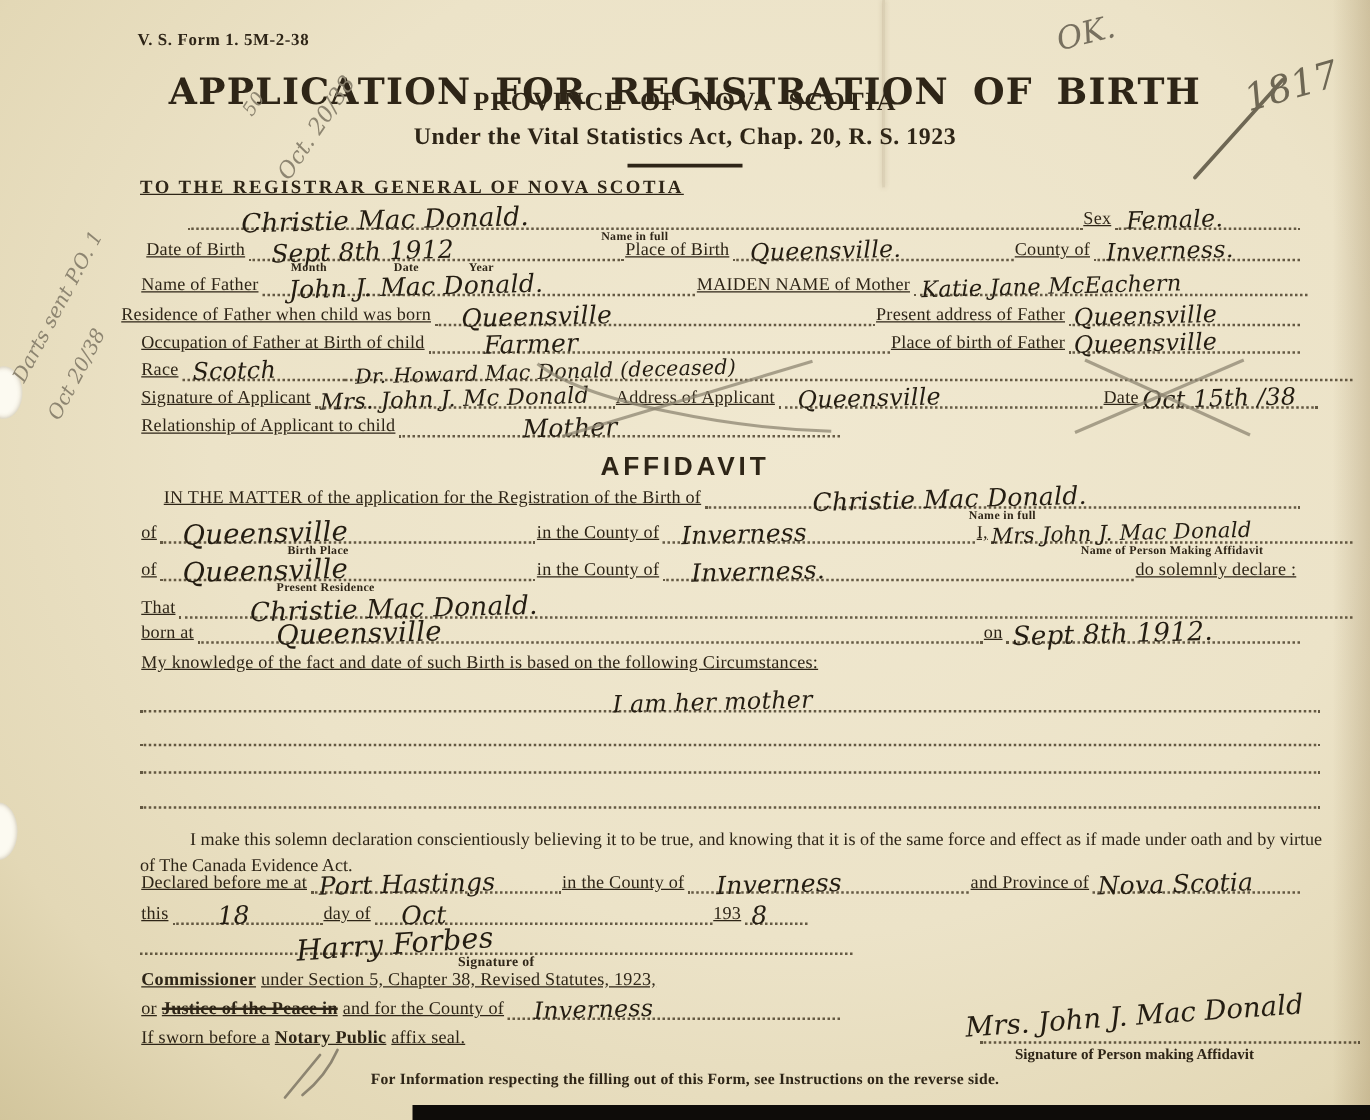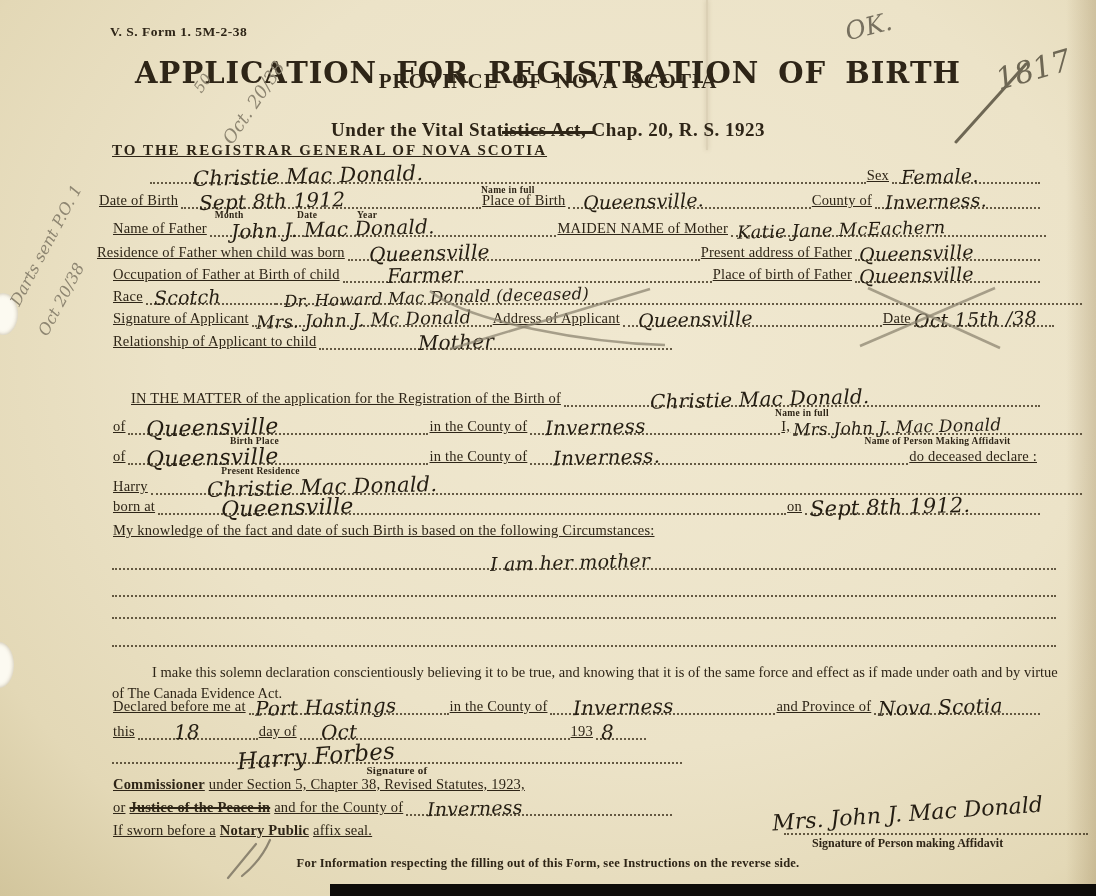--- a/index.html
+++ b/index.html
@@ -16,21 +16,21 @@
   .crease{position:absolute;left:706px;top:0;width:2px;height:150px;
     background:rgba(110,90,55,.14);box-shadow:0 0 4px rgba(110,90,55,.25);}
   .hole{position:absolute;background:#fcfaf1;border-radius:50%;box-shadow:inset 0 0 4px rgba(120,100,60,.45);}
   .hole1{left:-12px;top:293px;width:30px;height:42px;}
   .hole2{left:-16px;top:642px;width:30px;height:46px;}
 
   .hdr{position:absolute;left:60px;right:60px;text-align:center;white-space:nowrap;}
   .form-no{position:absolute;left:110px;top:24px;font-size:13.5px;font-weight:bold;letter-spacing:.5px;}
   .province{top:33px;font-size:21px;font-weight:bold;letter-spacing:1px;word-spacing:7px;margin-top:36px;}
   .title{top:56px;font-size:29px;font-weight:bold;letter-spacing:1px;word-spacing:8px;font-family:"DejaVu Serif", serif;}
-  .subtitle{top:99px;font-size:19px;font-weight:bold;letter-spacing:.5px;margin-top:20px;}
+  .subtitle{top:99px;font-size:19px;font-weight:bold;letter-spacing:.5px;}
   .title-rule{position:absolute;left:502px;top:131px;width:92px;height:3px;background:#2e2517;}
 
   .hw{font-family:"DejaVu Serif", serif;font-style:italic;color:#241d12;white-space:nowrap;}
   .pencil{font-family:"DejaVu Serif", serif;font-style:italic;color:#8d8571;white-space:nowrap;}
 
   .ok-note{position:absolute;left:845px;top:12px;font-size:25px;transform:rotate(-14deg);color:#77705f;}
   .num-note{position:absolute;left:995px;top:52px;font-size:30px;transform:rotate(-16deg);color:#6e6754;}
   .margin1{position:absolute;left:6px;top:300px;font-size:16px;transform:rotate(-62deg);transform-origin:0 0;}
   .margin2{position:absolute;left:34px;top:330px;font-size:16px;transform:rotate(-62deg);transform-origin:0 0;}
   .topnote1{position:absolute;left:190px;top:86px;font-size:15px;transform:rotate(-56deg);transform-origin:0 0;}
@@ -86,21 +86,21 @@
     <span class="fld grow">
       <span class="hw fhw" style="font-size:21px">Christie Mac Donald.</span>
       <span class="sub">Name in full</span>
     </span>
     <span class="lbl">Sex</span>
     <span class="fld" style="width:148px">
       <span class="hw fhw">Female.</span>
     </span>
   </div>
 
-  <div class="row" style="top:191px;left:98px;right:56px">
+  <div class="row" style="top:191px;left:116px;right:56px">
     <span class="lbl">Date of Birth</span>
     <span class="fld" style="width:300px">
       <span class="hw fhw" style="font-size:20px">Sept   8th 1912</span>
       <span class="sub" style="left:16%">Month</span>
       <span class="sub" style="left:42%">Date</span>
       <span class="sub" style="left:62%">Year</span>
     </span>
     <span class="lbl">Place of Birth</span>
     <span class="fld grow">
       <span class="hw fhw">Queensville.</span>
@@ -178,20 +178,21 @@
 
   <svg class="mark" style="left:410px;top:283px;width:270px;height:72px">
     <path d="M20,8 C60,40 180,60 255,62" stroke="#8d8571" stroke-width="2.5" fill="none" opacity=".75"></path>
     <path d="M240,6 L40,66" stroke="#8d8571" stroke-width="2.5" fill="none" opacity=".75"></path>
   </svg>
   <svg class="mark" style="left:850px;top:282px;width:160px;height:72px">
     <path d="M10,64 L145,6" stroke="#8d8571" stroke-width="2.5" fill="none" opacity=".75"></path>
     <path d="M18,6 L150,66" stroke="#8d8571" stroke-width="2.5" fill="none" opacity=".75"></path>
   </svg>
 
+  <div class="hdr" style="top:362px;font-family:'Liberation Sans',sans-serif;font-size:21px;font-weight:bold;letter-spacing:3px">AFFIDAVIT</div>
 
   <div class="row" style="top:389px;left:130px;right:56px">
     <span class="lbl">IN THE MATTER of the application for the Registration of the Birth of</span>
     <span class="fld grow">
       <span class="hw fhw" style="left:18%;font-size:20px">Christie Mac Donald.</span>
       <span class="sub">Name in full</span>
     </span>
   </div>
 
   <div class="row" style="top:417px;left:112px;right:14px">
@@ -214,25 +215,25 @@
   <div class="row" style="top:447px;left:112px;right:56px">
     <span class="lbl">of</span>
     <span class="fld" style="width:300px">
       <span class="hw fhw" style="font-size:22px">Queensville</span>
       <span class="sub" style="left:44%">Present Residence</span>
     </span>
     <span class="lbl">in the County of</span>
     <span class="fld grow">
       <span class="hw fhw" style="font-size:20px">Inverness.</span>
     </span>
-    <span class="lbl">do deceased declare :</span>
+    <span class="lbl">do solemnly declare :</span>
   </div>
 
   <div class="row" style="top:477px;left:112px;right:14px">
-    <span class="lbl">Harry</span>
+    <span class="lbl">That</span>
     <span class="fld grow">
       <span class="hw fhw" style="font-size:21px">Christie Mac Donald.</span>
     </span>
   </div>
 
   <div class="row" style="top:497px;left:112px;right:56px">
     <span class="lbl">born at</span>
     <span class="fld grow">
       <span class="hw fhw" style="left:10%;font-size:22px">Queensville</span>
     </span>

